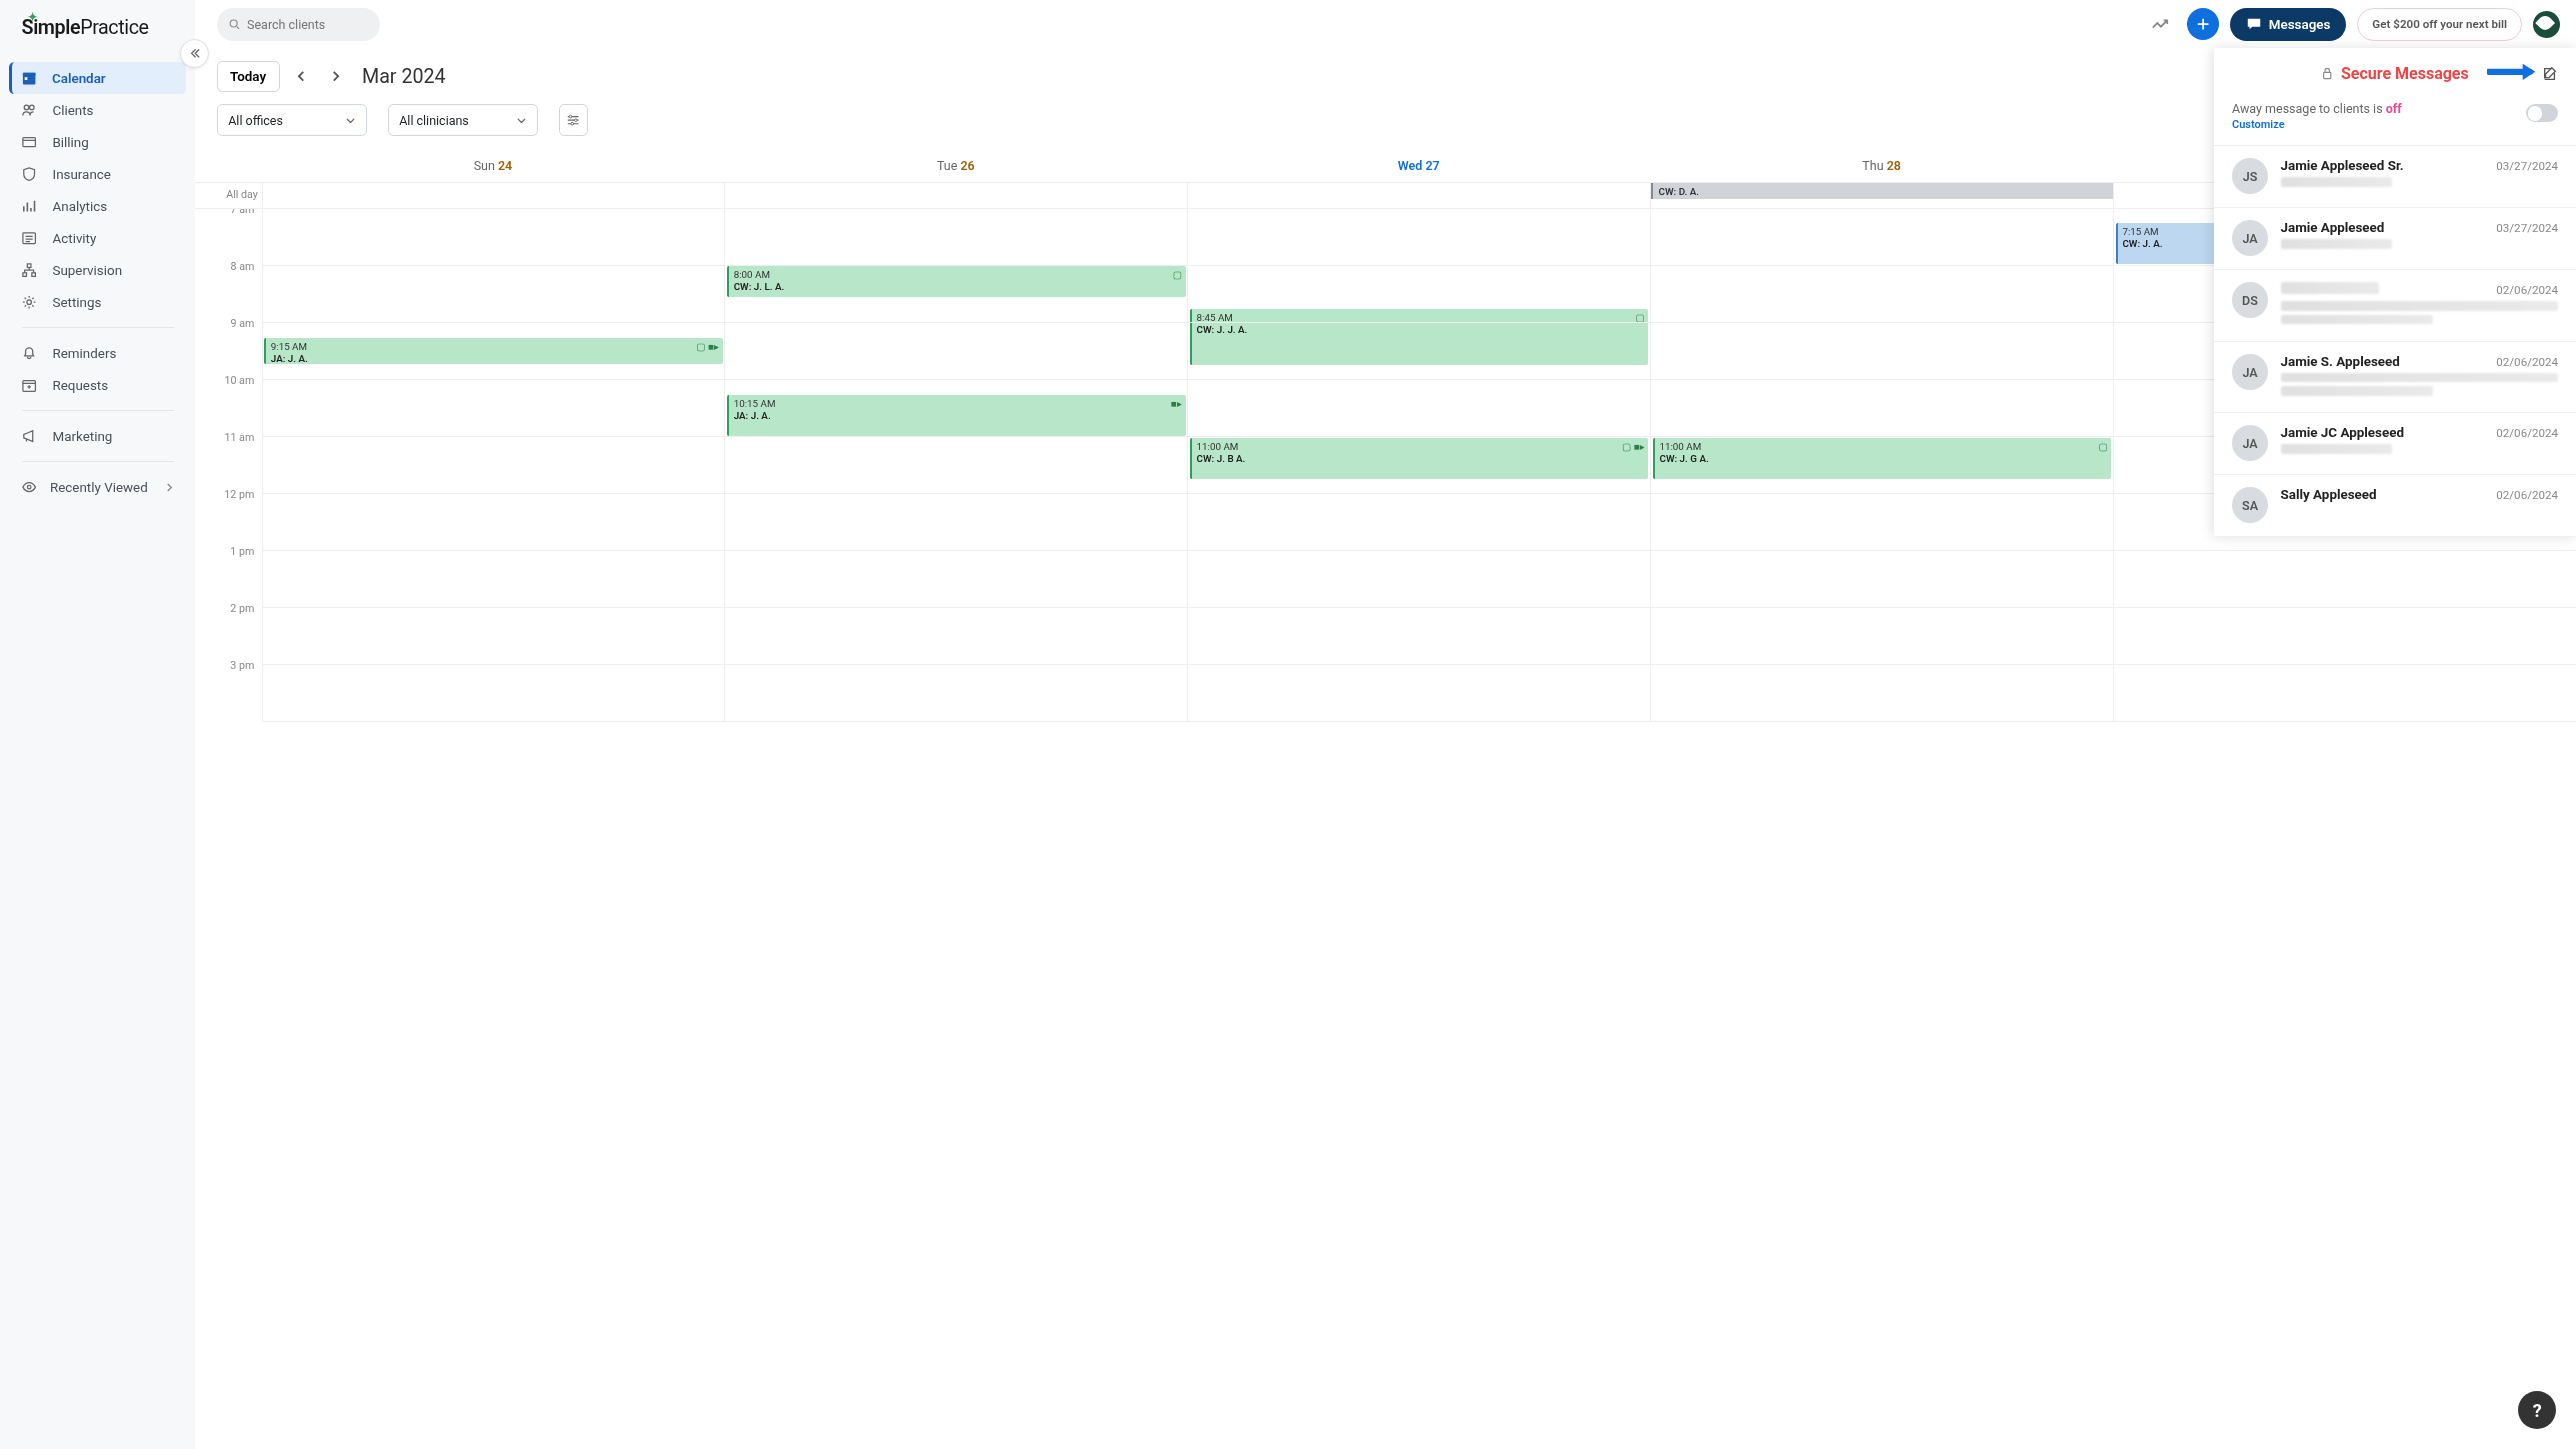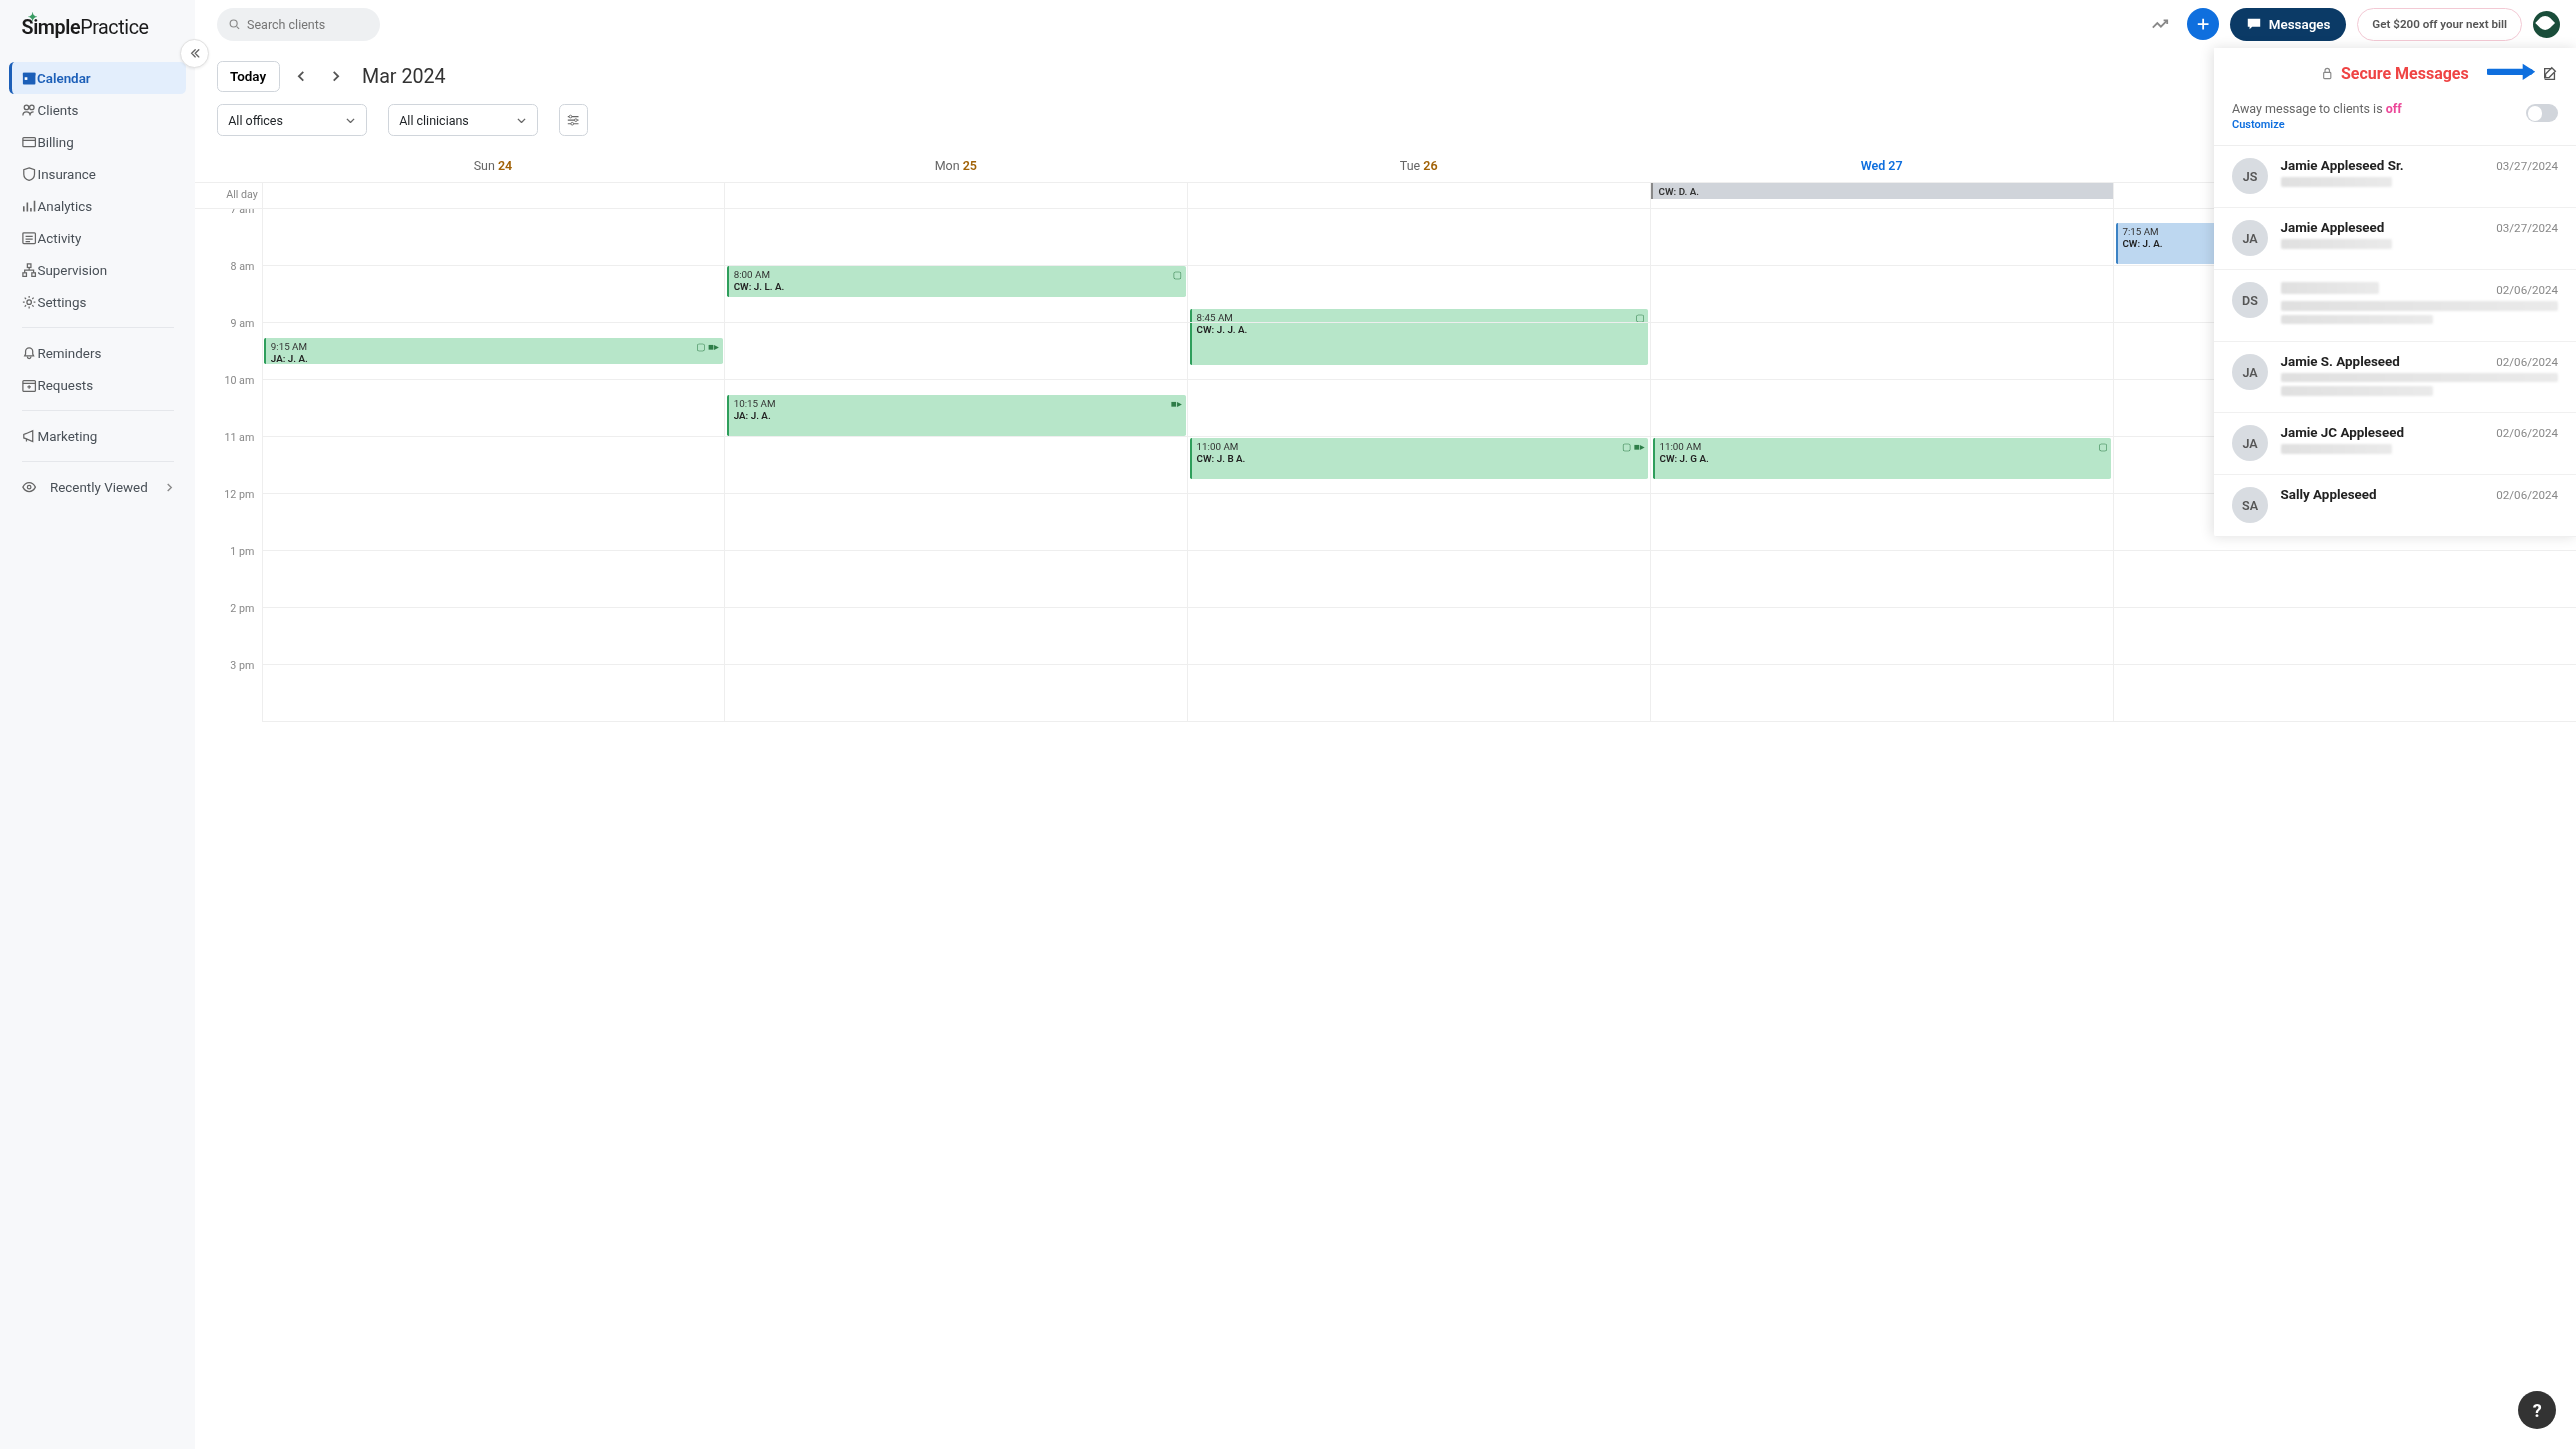--- a/index.html
+++ b/index.html
@@ -6,21 +6,21 @@
 body { background: #fff; color: #212529; font-size: 12.5px; overflow: hidden; }
 
 .app { display: flex; height: 100vh; }
 
 
 .sidebar { width: 195px; background: #f7f8fa; padding: 16px 0 0 0; position: relative; flex-shrink: 0; }
 .logo { padding: 0 21.5px 16px 21.5px; }
 .logo-text { font-size: 19.7px; font-weight: 600; color: #1a1a1a; letter-spacing: -0.4px; }
 
 .nav { padding: 7.2px 9px; }
-.nav-item { display: flex; align-items: center; padding: 8px 12.5px; border-radius: 5.4px; cursor: pointer; color: #495057; font-size: 13.4px; gap: 0; }
+.nav-item { display: flex; align-items: center; padding: 8px 12.5px; border-radius: 5.4px; cursor: pointer; color: #495057; font-size: 13.4px; gap: 15px; }
 .nav-item.active { background: #e3eefc; color: #1c5fb8; font-weight: 600; border-left: 3.6px solid #1c5fb8; padding-left: 9px; }
 .nav-item .ico { width: 16px; height: 16px; display: flex; align-items: center; justify-content: center; }
 .nav-sep { border: none; border-top: 0.9px solid #e5e7eb; margin: 9px 12.5px; }
 .nav-item.rv { justify-content: space-between; }
 .nav-item.rv .left { display: flex; align-items: center; gap: 12.5px; }
 
 .collapse-btn { position: absolute; top: 39px; right: -14.3px; width: 29px; height: 29px; background: #fff; border: 0.9px solid #e0e0e0; border-radius: 50%; display: flex; align-items: center; justify-content: center; cursor: pointer; box-shadow: 0 0.9px 2.7px rgba(0,0,0,0.08); }
 
 
 .main { flex: 1; display: flex; flex-direction: column; min-width: 0; }
@@ -322,21 +322,20 @@
               <circle cx="7" cy="12" r="1.5" fill="#fff" stroke="#666"></circle>
             </svg>
         </div>
       </div>
     </div>
 
     <div class="calendar">
       <div class="day-headers" id="day-headers">
           <div></div>
           <div class="day-header ">Sun <span class="daynum">24</span></div>
-          <div class="day-header ">Mon <span class="daynum">25</span></div>
           <div class="day-header ">Tue <span class="daynum">26</span></div>
           <div class="day-header today">Wed <span class="daynum">27</span></div>
           <div class="day-header ">Thu <span class="daynum">28</span></div>
         </div>
       <div class="allday-row" id="allday-row">
         <div class="allday-label">All day</div>
       <div class="allday-cell"></div>
           <div class="allday-cell"></div>
           <div class="allday-cell"></div>
           <div class="allday-cell">

